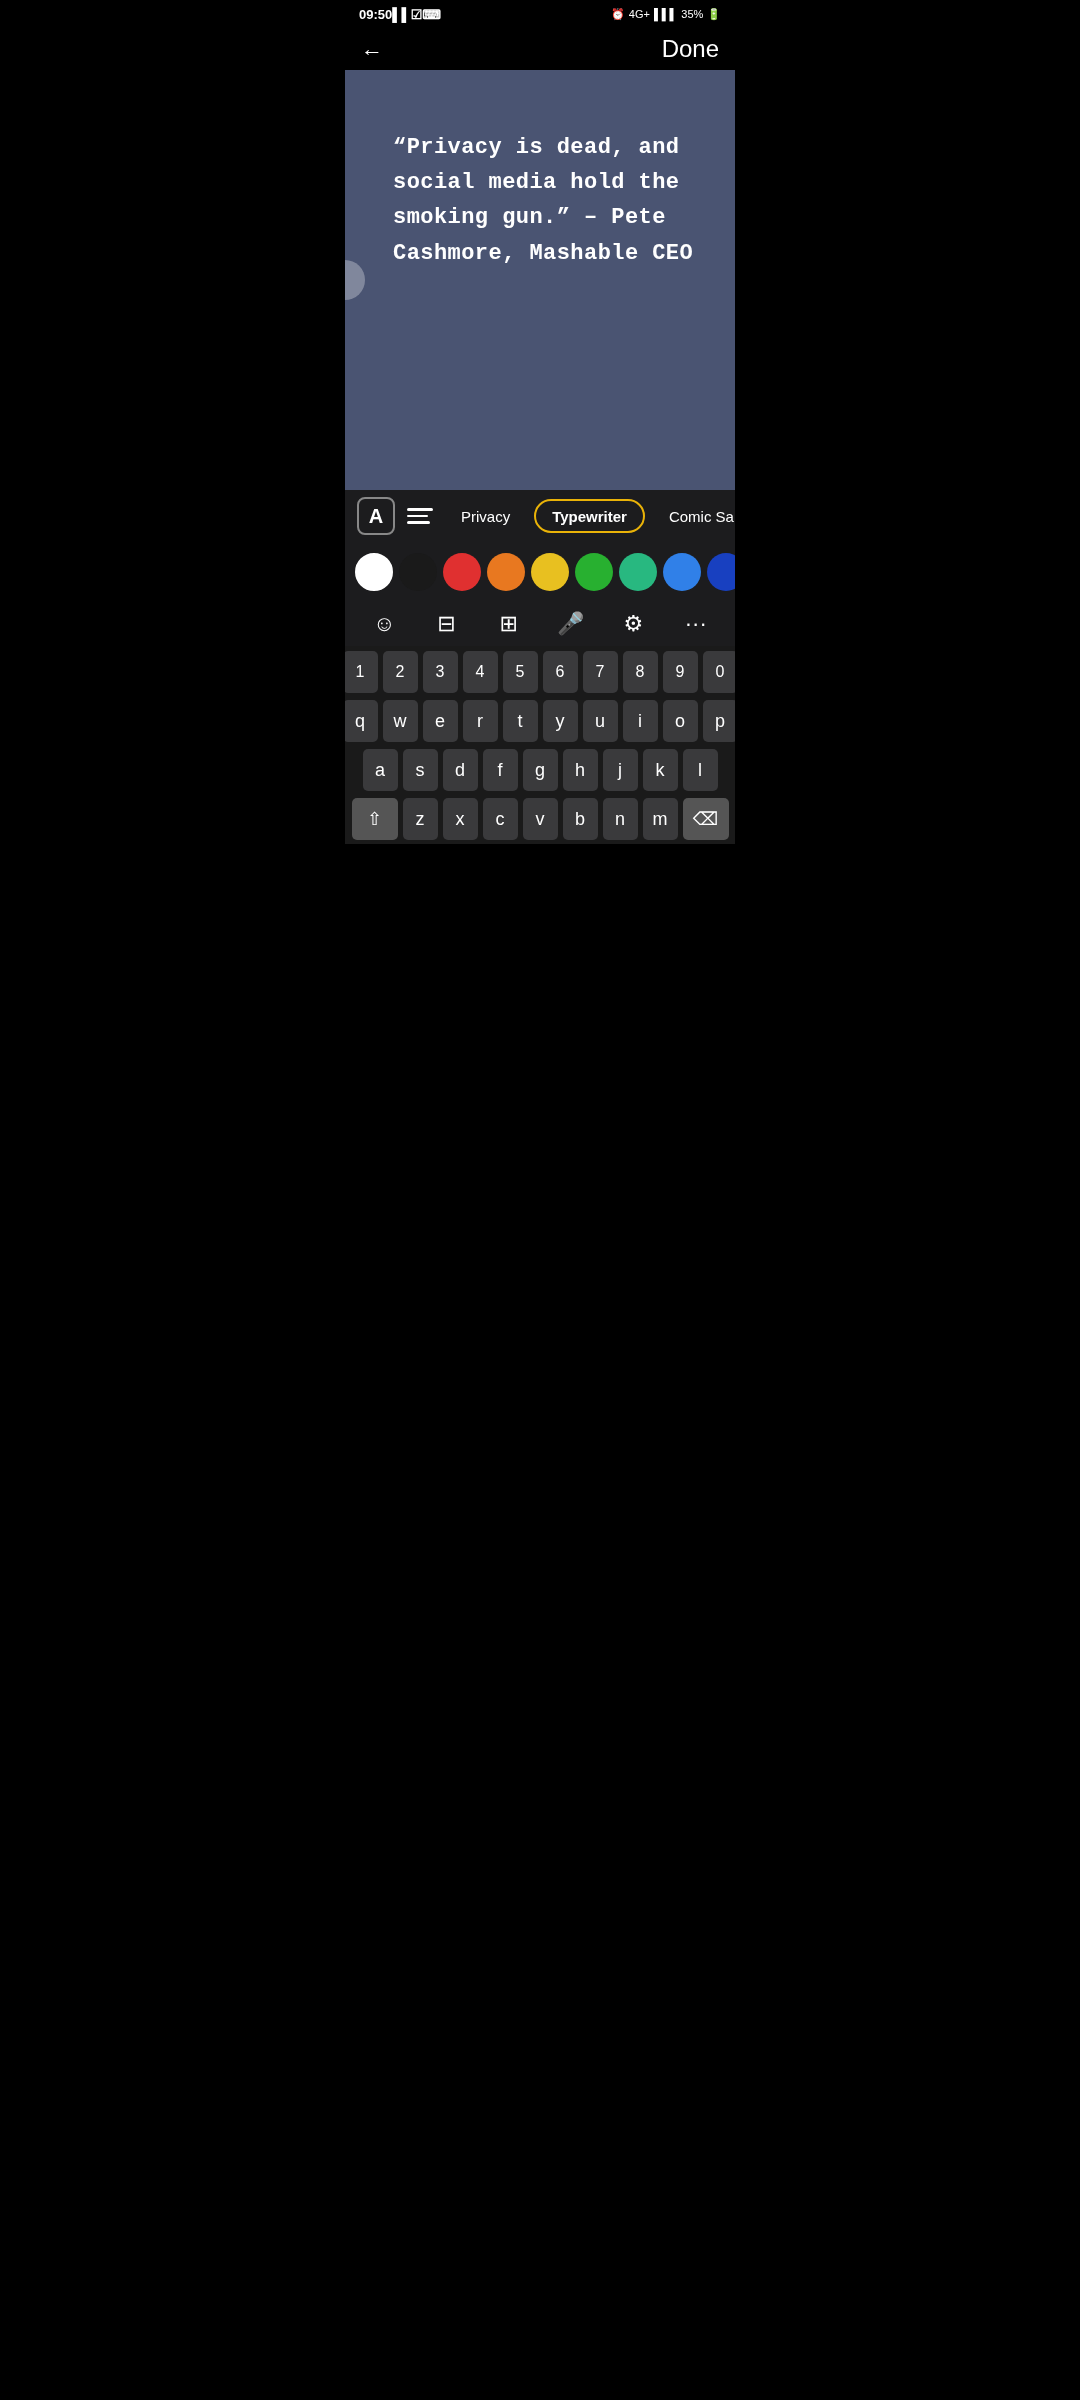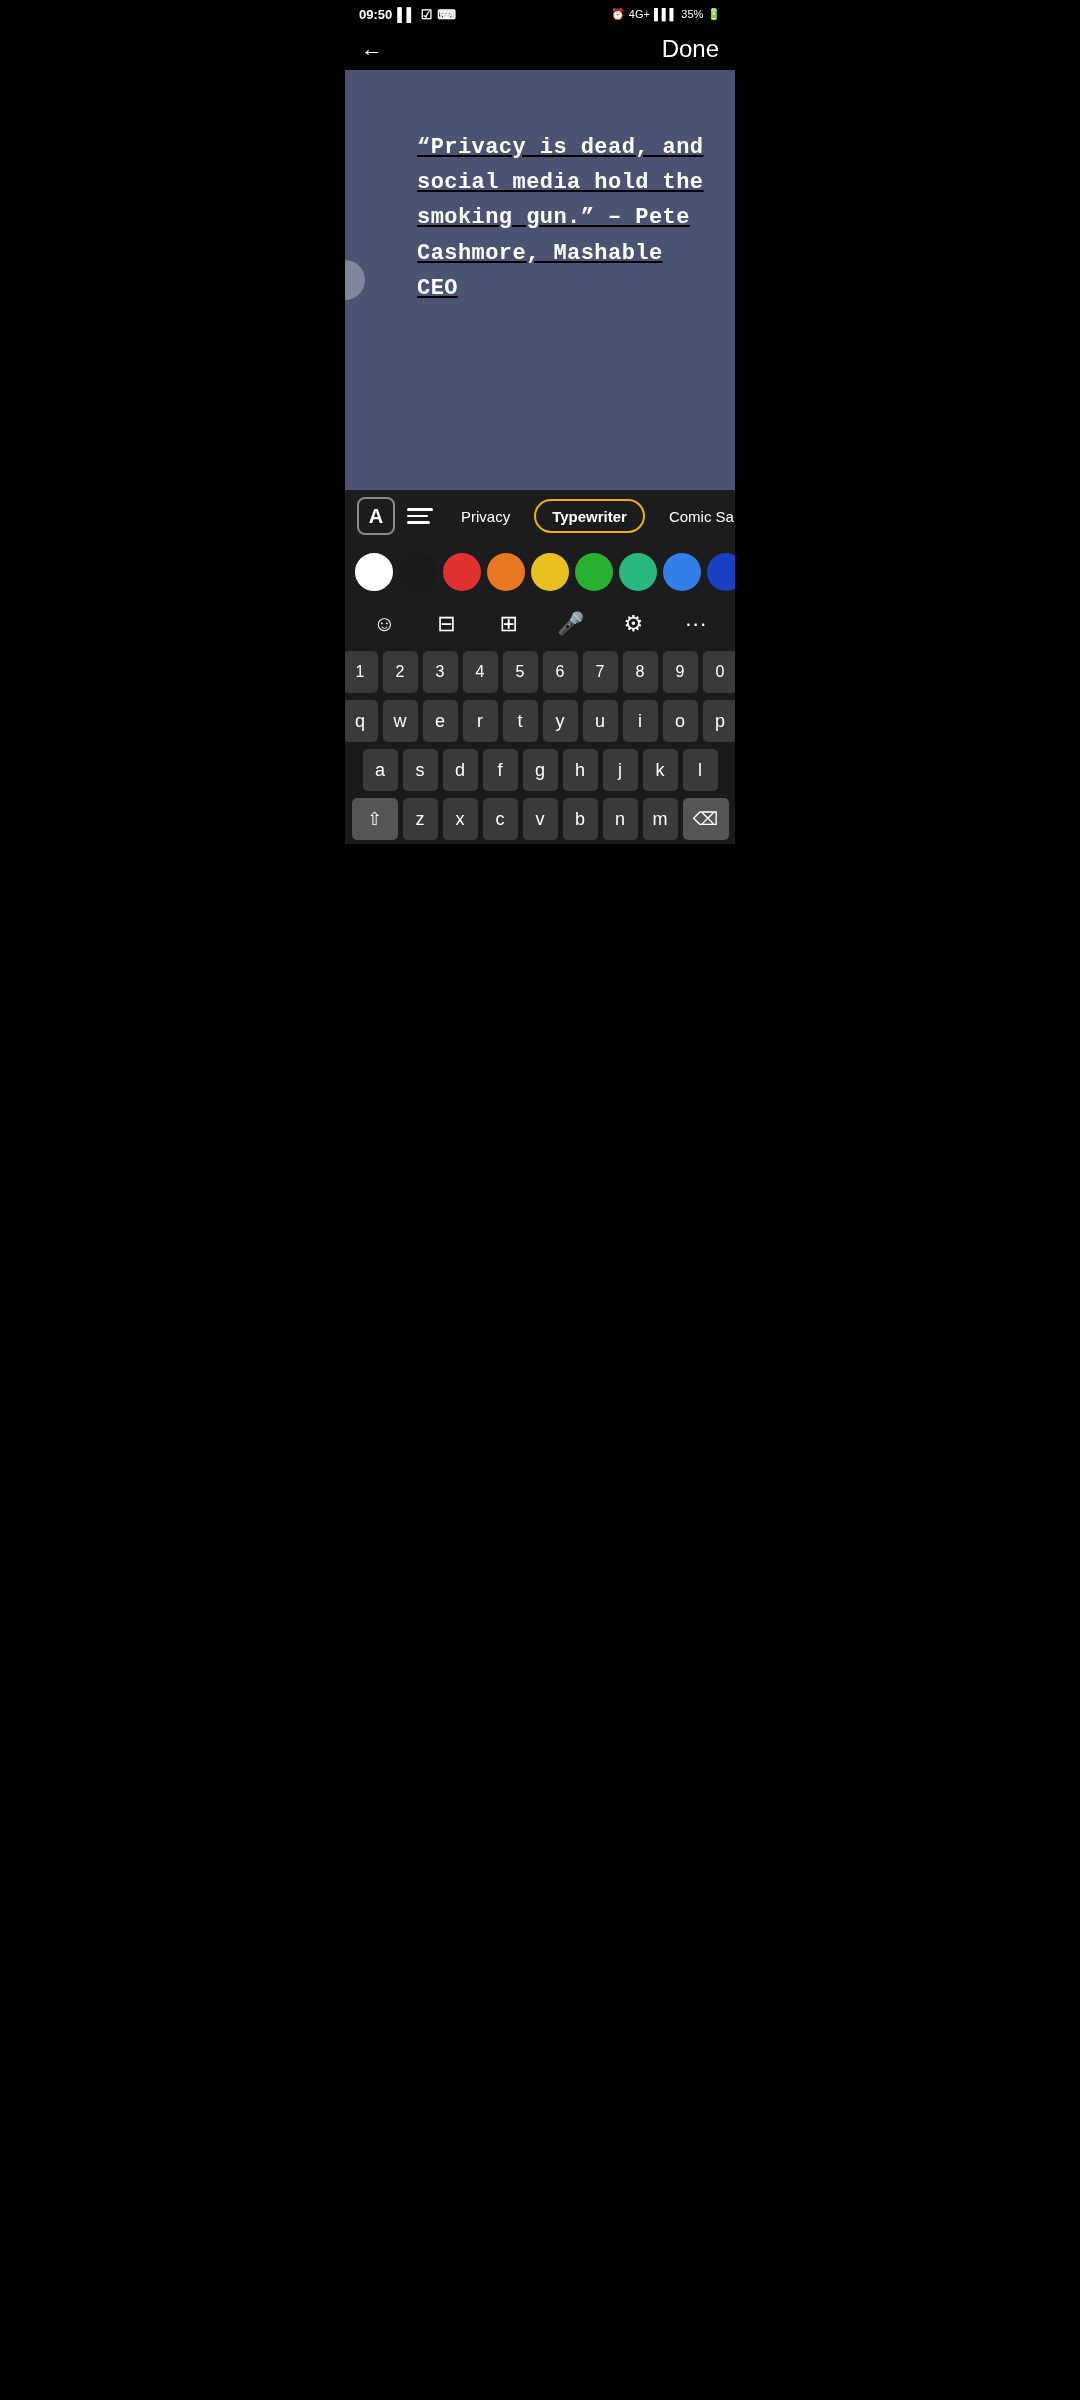--- a/index.html
+++ b/index.html
@@ -19,21 +19,20 @@
       background: #000;
       display: flex;
       align-items: center;
       justify-content: space-between;
       padding: 0 14px;
       flex-shrink: 0;
     }
     .status-left {
       display: flex;
       align-items: center;
-      gap: 5px;
       color: #fff;
       font-size: 13px;
       font-weight: 600;
     }
     .status-right {
       display: flex;
       align-items: center;
       gap: 4px;
       color: #fff;
       font-size: 11px;
@@ -62,23 +61,22 @@
       cursor: pointer;
     }
 
     
     .canvas-area {
       background: #4a5472;
       height: 420px;
       position: relative;
       display: flex;
       align-items: flex-start;
-      padding: 60px 30px 30px 72px;
-      flex-shrink: 0;
-      text-decoration: underline;
+      padding: 60px 30px 30px 48px;
+      flex-shrink: 0;
     }
     .canvas-left-handle {
       position: absolute;
       left: 0;
       top: 50%;
       transform: translateY(-50%);
       width: 20px;
       height: 40px;
       background: rgba(255,255,255,0.3);
       border-radius: 0 20px 20px 0;

